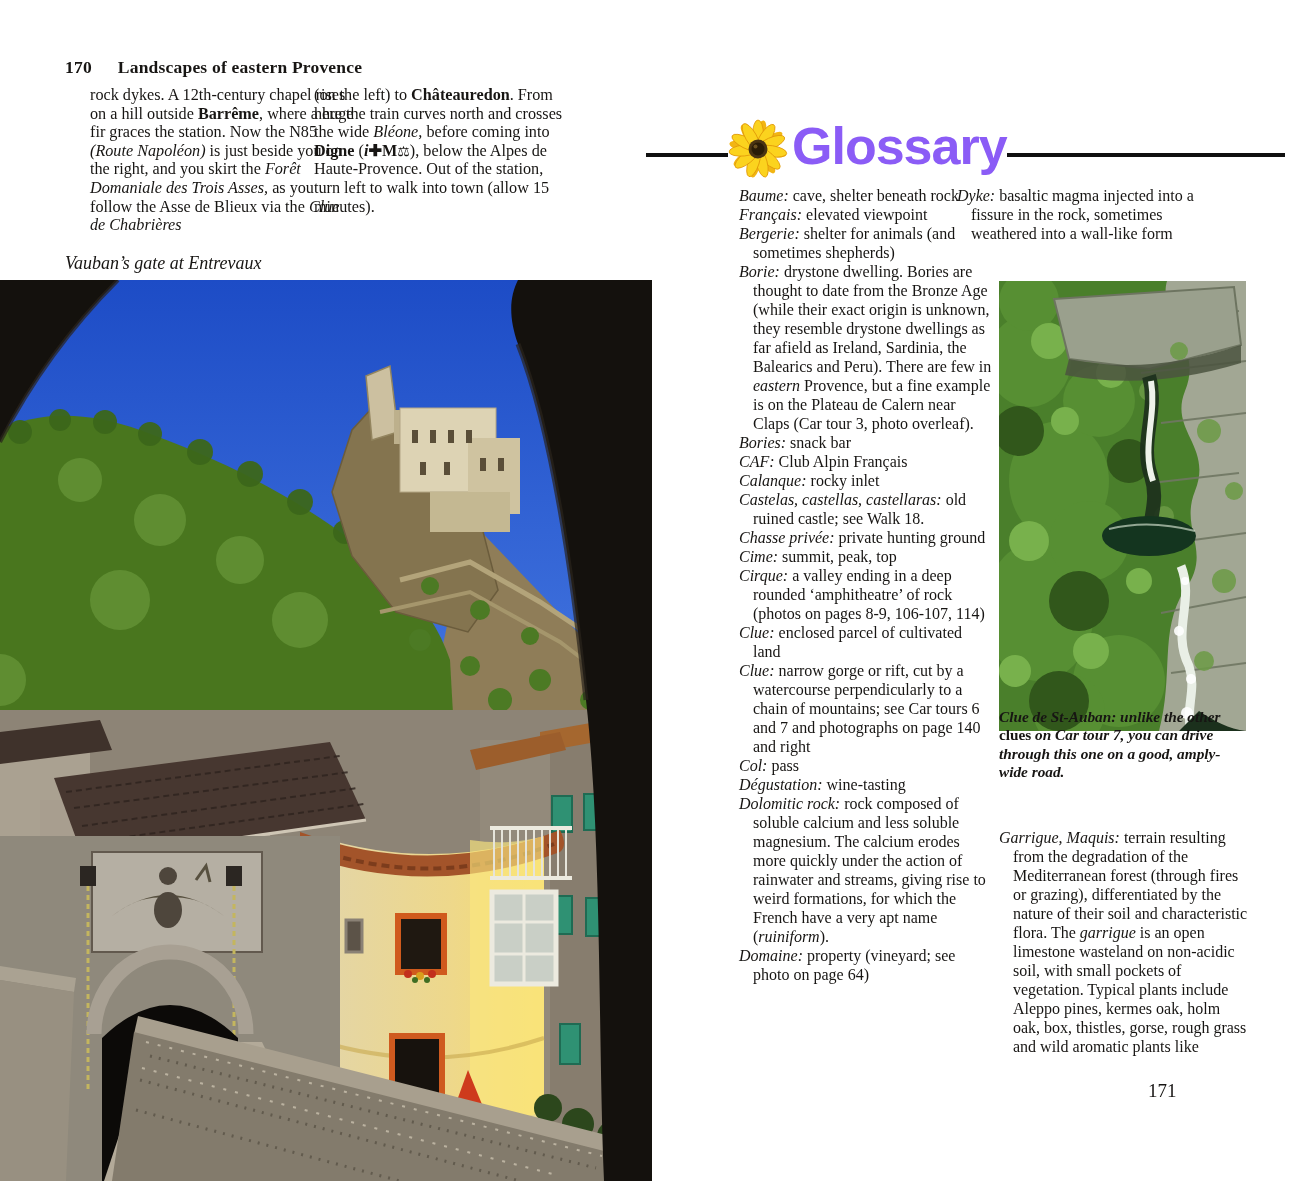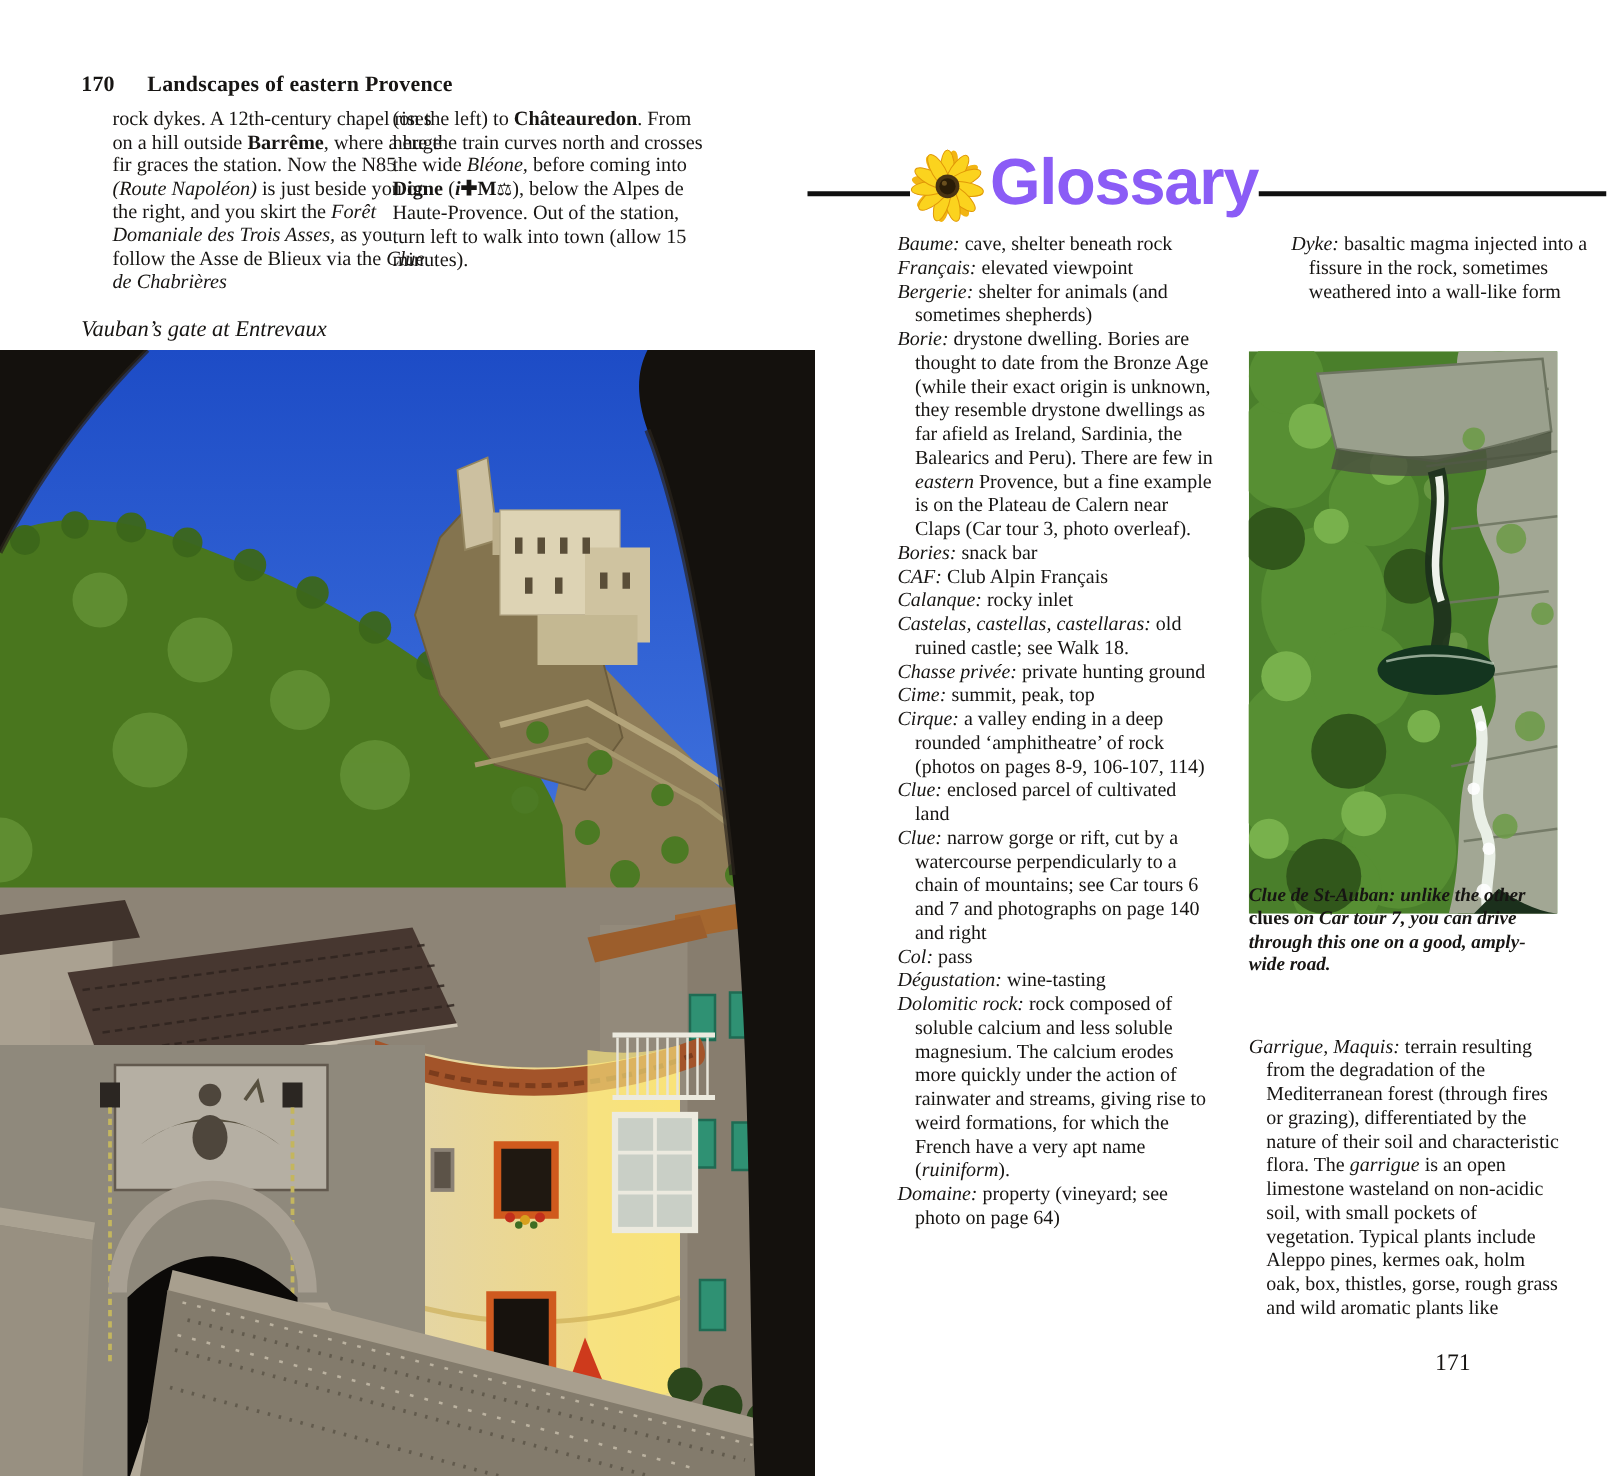--- a/index.html
+++ b/index.html
@@ -20,22 +20,22 @@
   .photo-caption-left{left:65px;top:253px;font-size:18px;font-weight:normal;font-style:italic;}
   #photo-left{left:0;top:280px;width:652px;height:901px;}
   
   .gl-rule{background:#101010;height:4px;top:153px;}
   #rule-short{left:646px;width:82px;}
   #rule-long{left:1007px;width:278px;}
   #sunflower{left:727px;top:118px;width:62px;height:62px;}
   .gl-title{left:792px;top:116px;font-family:"Liberation Sans",sans-serif;font-size:52px;
             font-weight:600;letter-spacing:-1px;color:#8b5cf6;}
   .g-col{font-size:16px;line-height:19px;}
-  #gcol1{left:718px;top:186px;width:254px;}
-  #gcol2-top{left:1033px;top:186px;width:250px;}
+  #gcol1{left:739px;top:186px;width:254px;}
+  #gcol2-top{left:957px;top:186px;width:250px;}
   .g-entry{padding-left:14px;text-indent:-14px;}
   #photo-right{left:999px;top:281px;width:247px;height:450px;}
   .photo-caption-right{left:999px;top:708px;width:248px;font-size:15.3px;line-height:18.4px;}
   #gcol2-bottom{left:999px;top:828px;width:252px;}
   .page-num-right{left:1148px;top:1080px;width:86px;font-size:19px;}
 </style>
 </head>
 <body>
 
 <div class="abs running-head">

